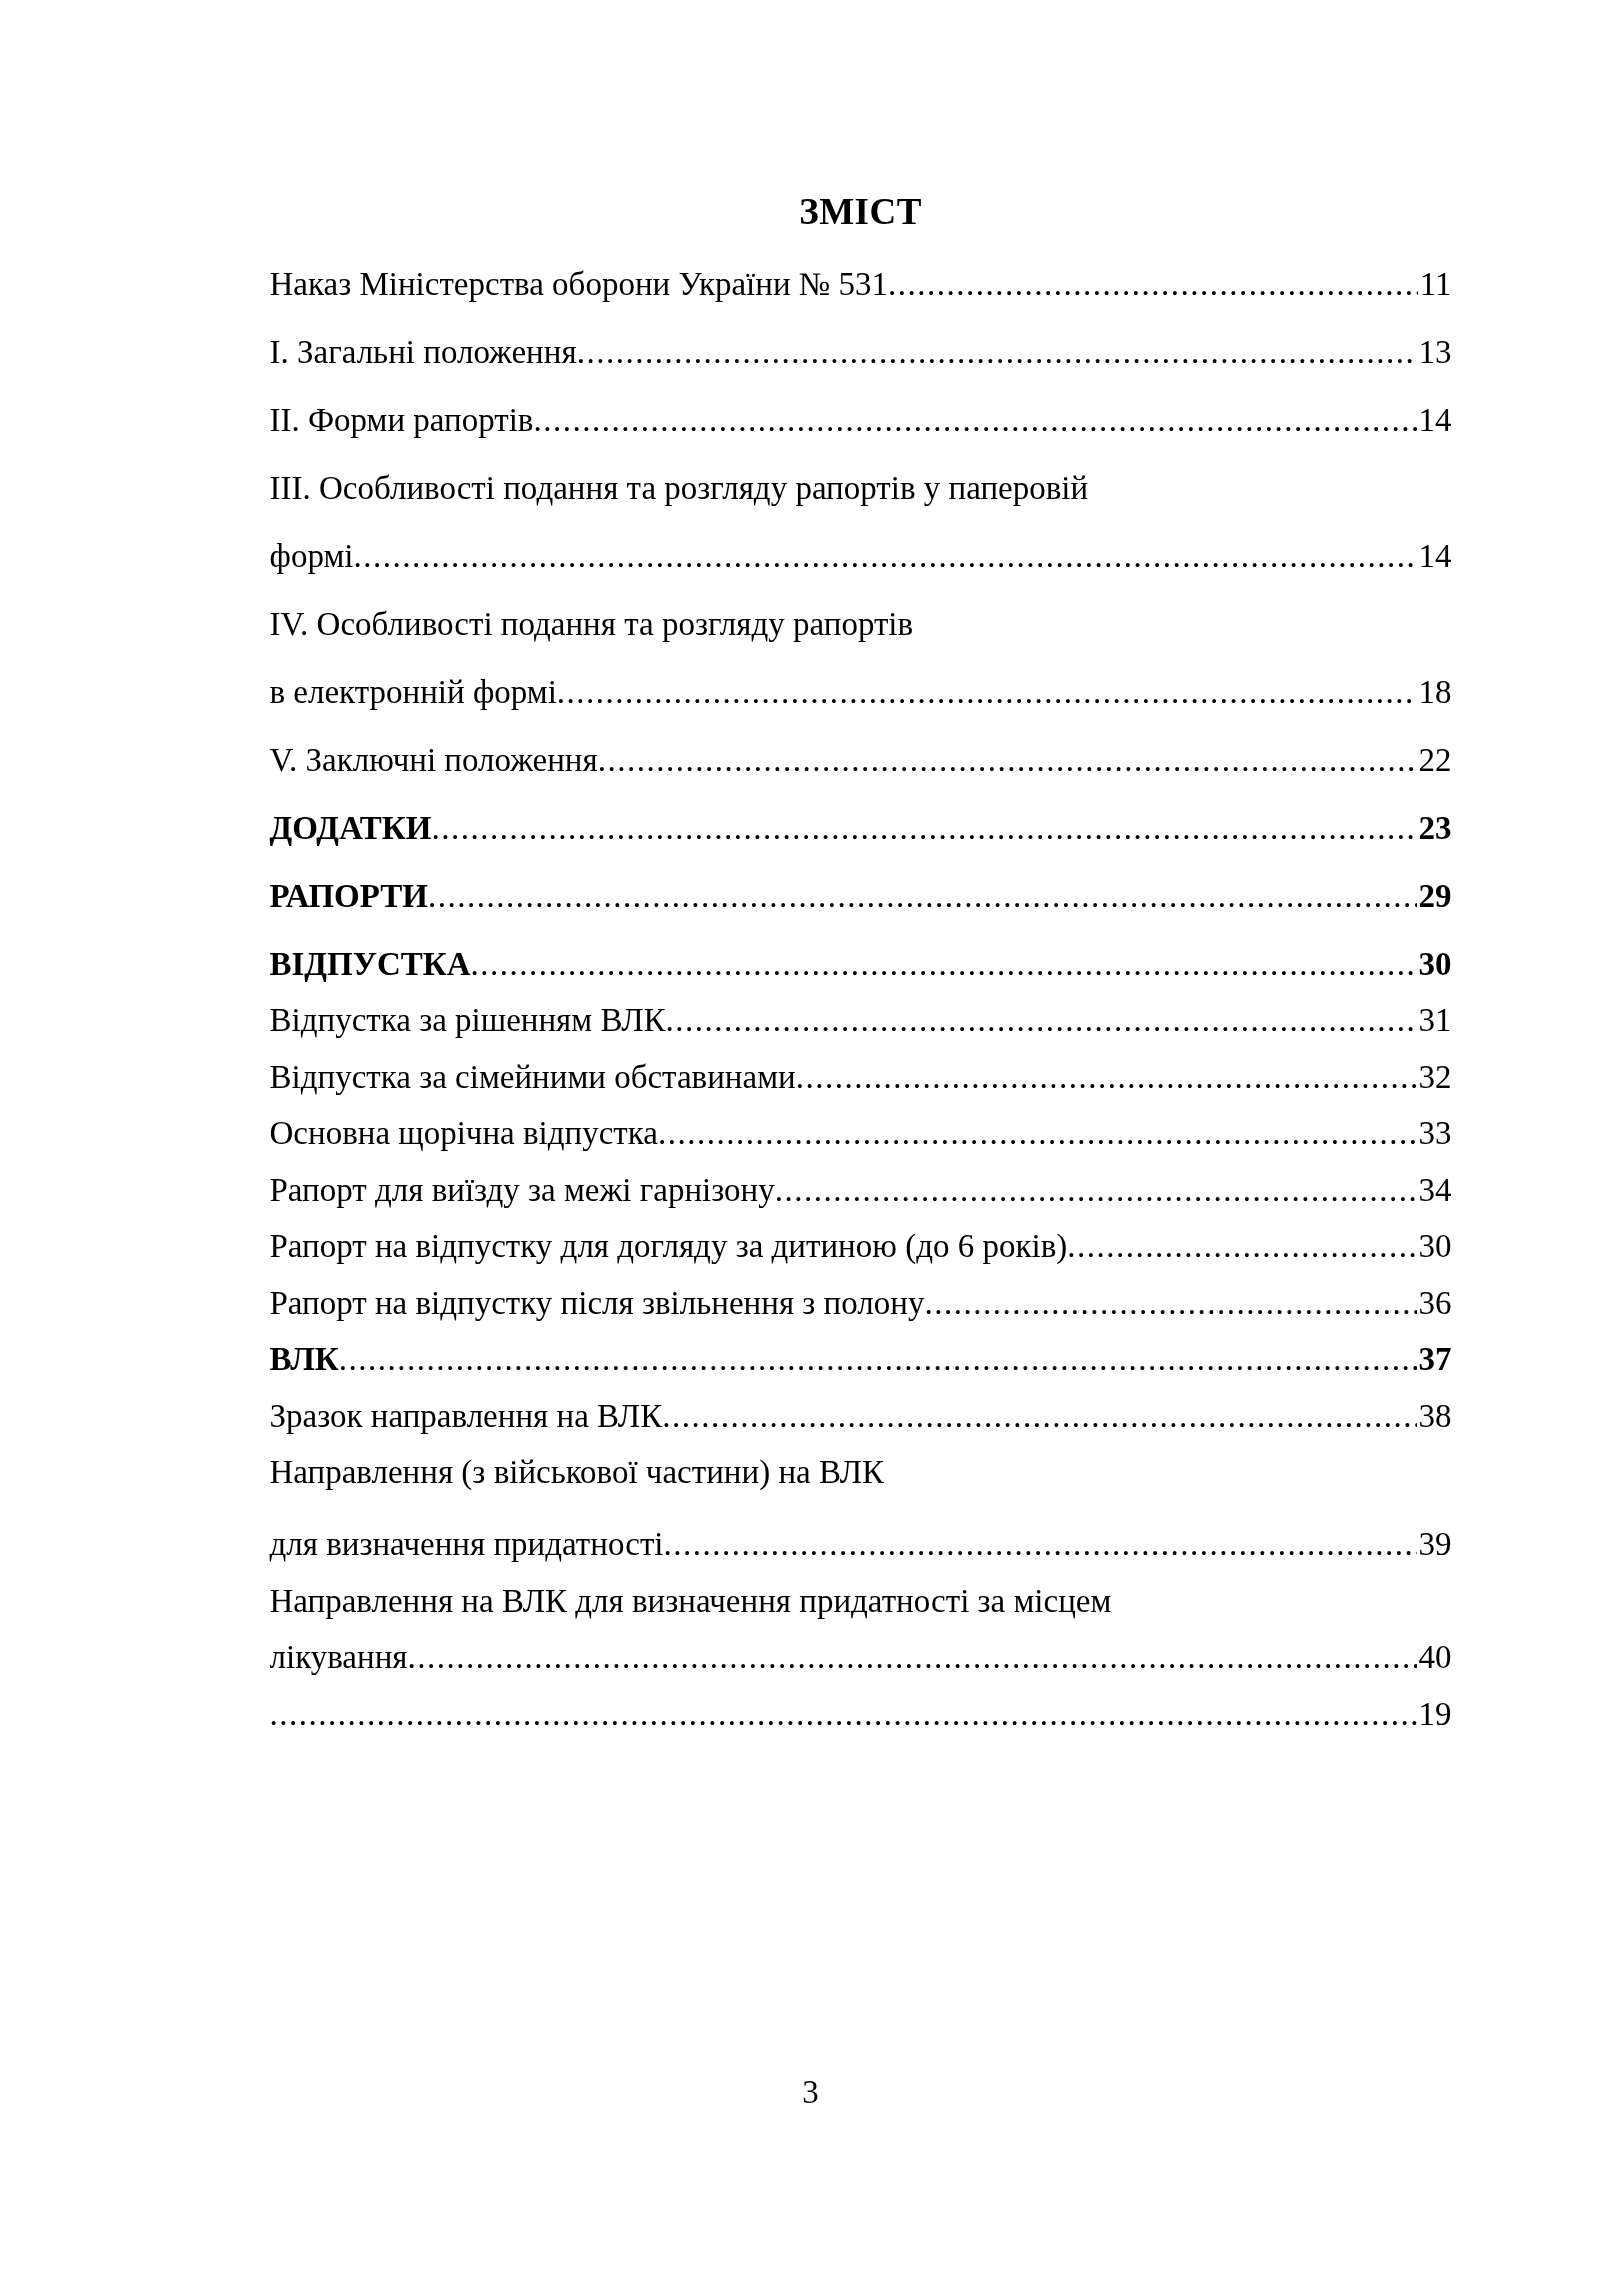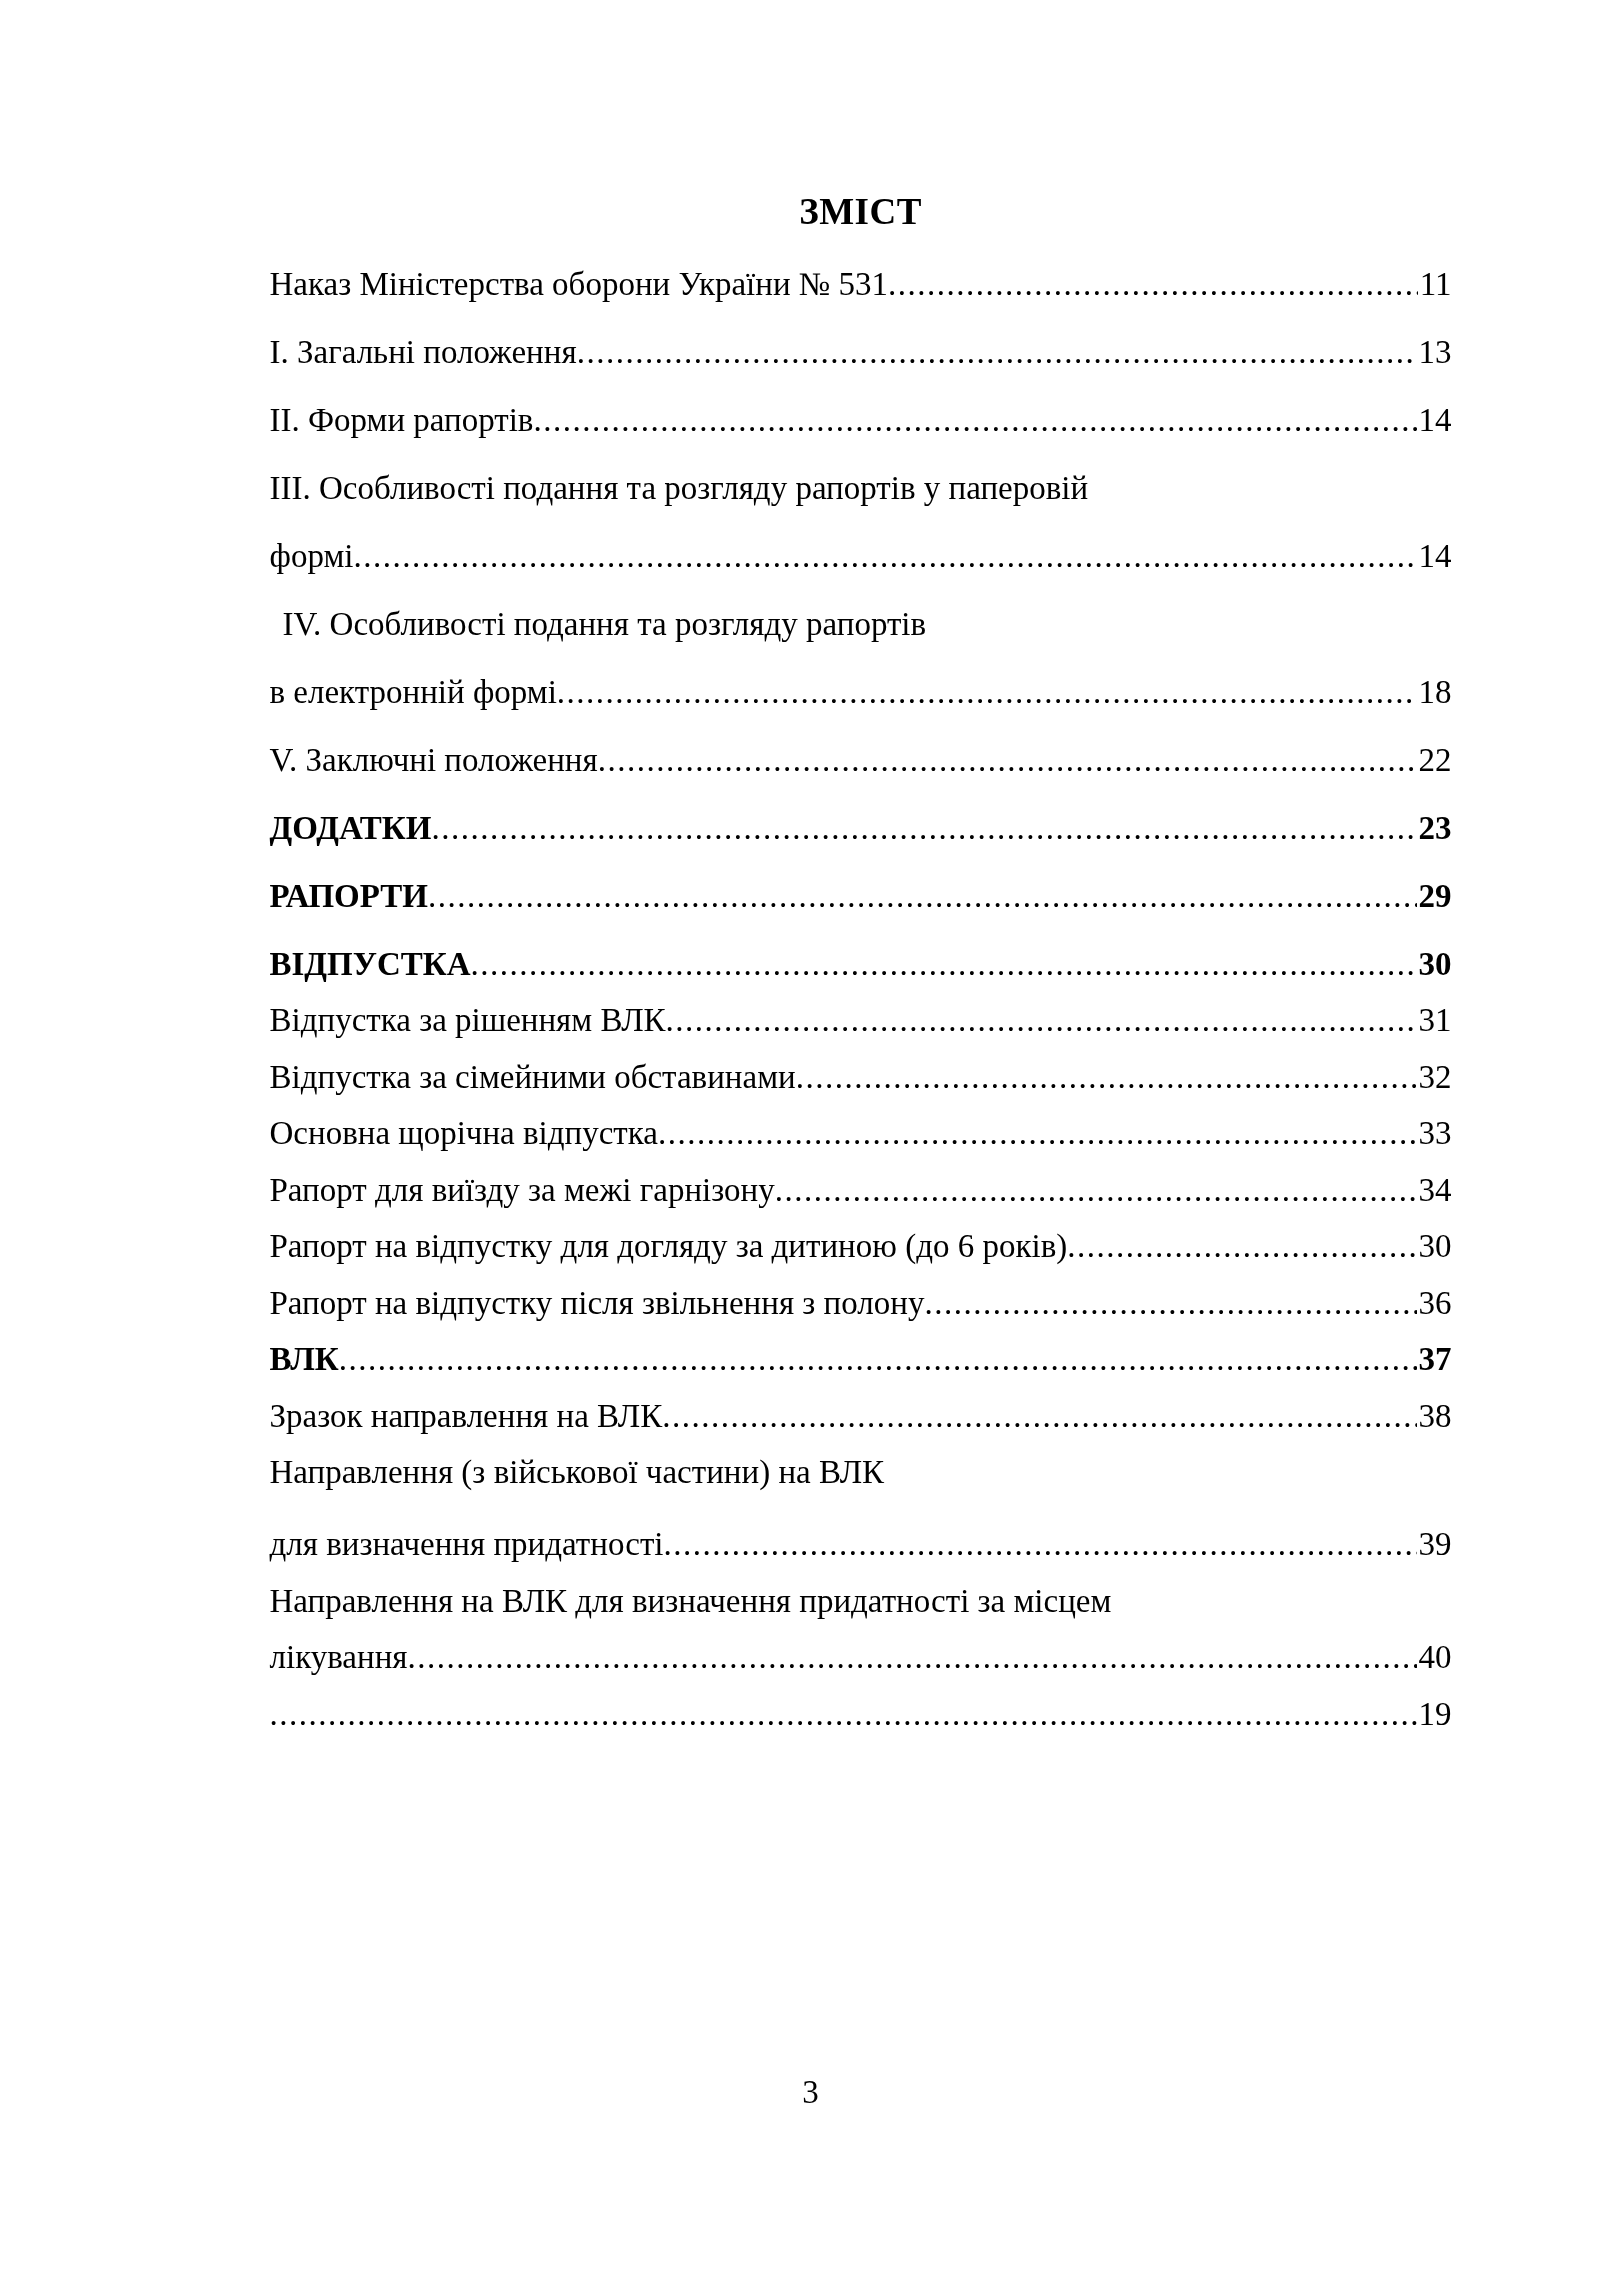--- a/index.html
+++ b/index.html
@@ -118,21 +118,21 @@
             <span class="toc-dots">.......................................................................................................................................................................................................</span>
             <span class="toc-page">14</span>
           </div>
           <div class="toc-row">
             <span class="toc-label">формі</span>
             <span class="toc-dots">.......................................................................................................................................................................................................</span>
             <span class="toc-page">14</span>
           </div>
         </div>
         <div class="toc-entry g-loose">
-          <div class="toc-row noleader" style="margin-bottom: 35px; margin-left: 13px;">
+          <div class="toc-row noleader" style="margin-bottom: 35px;">
             <span class="toc-label">IV. Особливості подання та розгляду рапортів</span>
             <span class="toc-dots">.......................................................................................................................................................................................................</span>
             <span class="toc-page">18</span>
           </div>
           <div class="toc-row">
             <span class="toc-label">в електронній формі</span>
             <span class="toc-dots">.......................................................................................................................................................................................................</span>
             <span class="toc-page">18</span>
           </div>
         </div>

